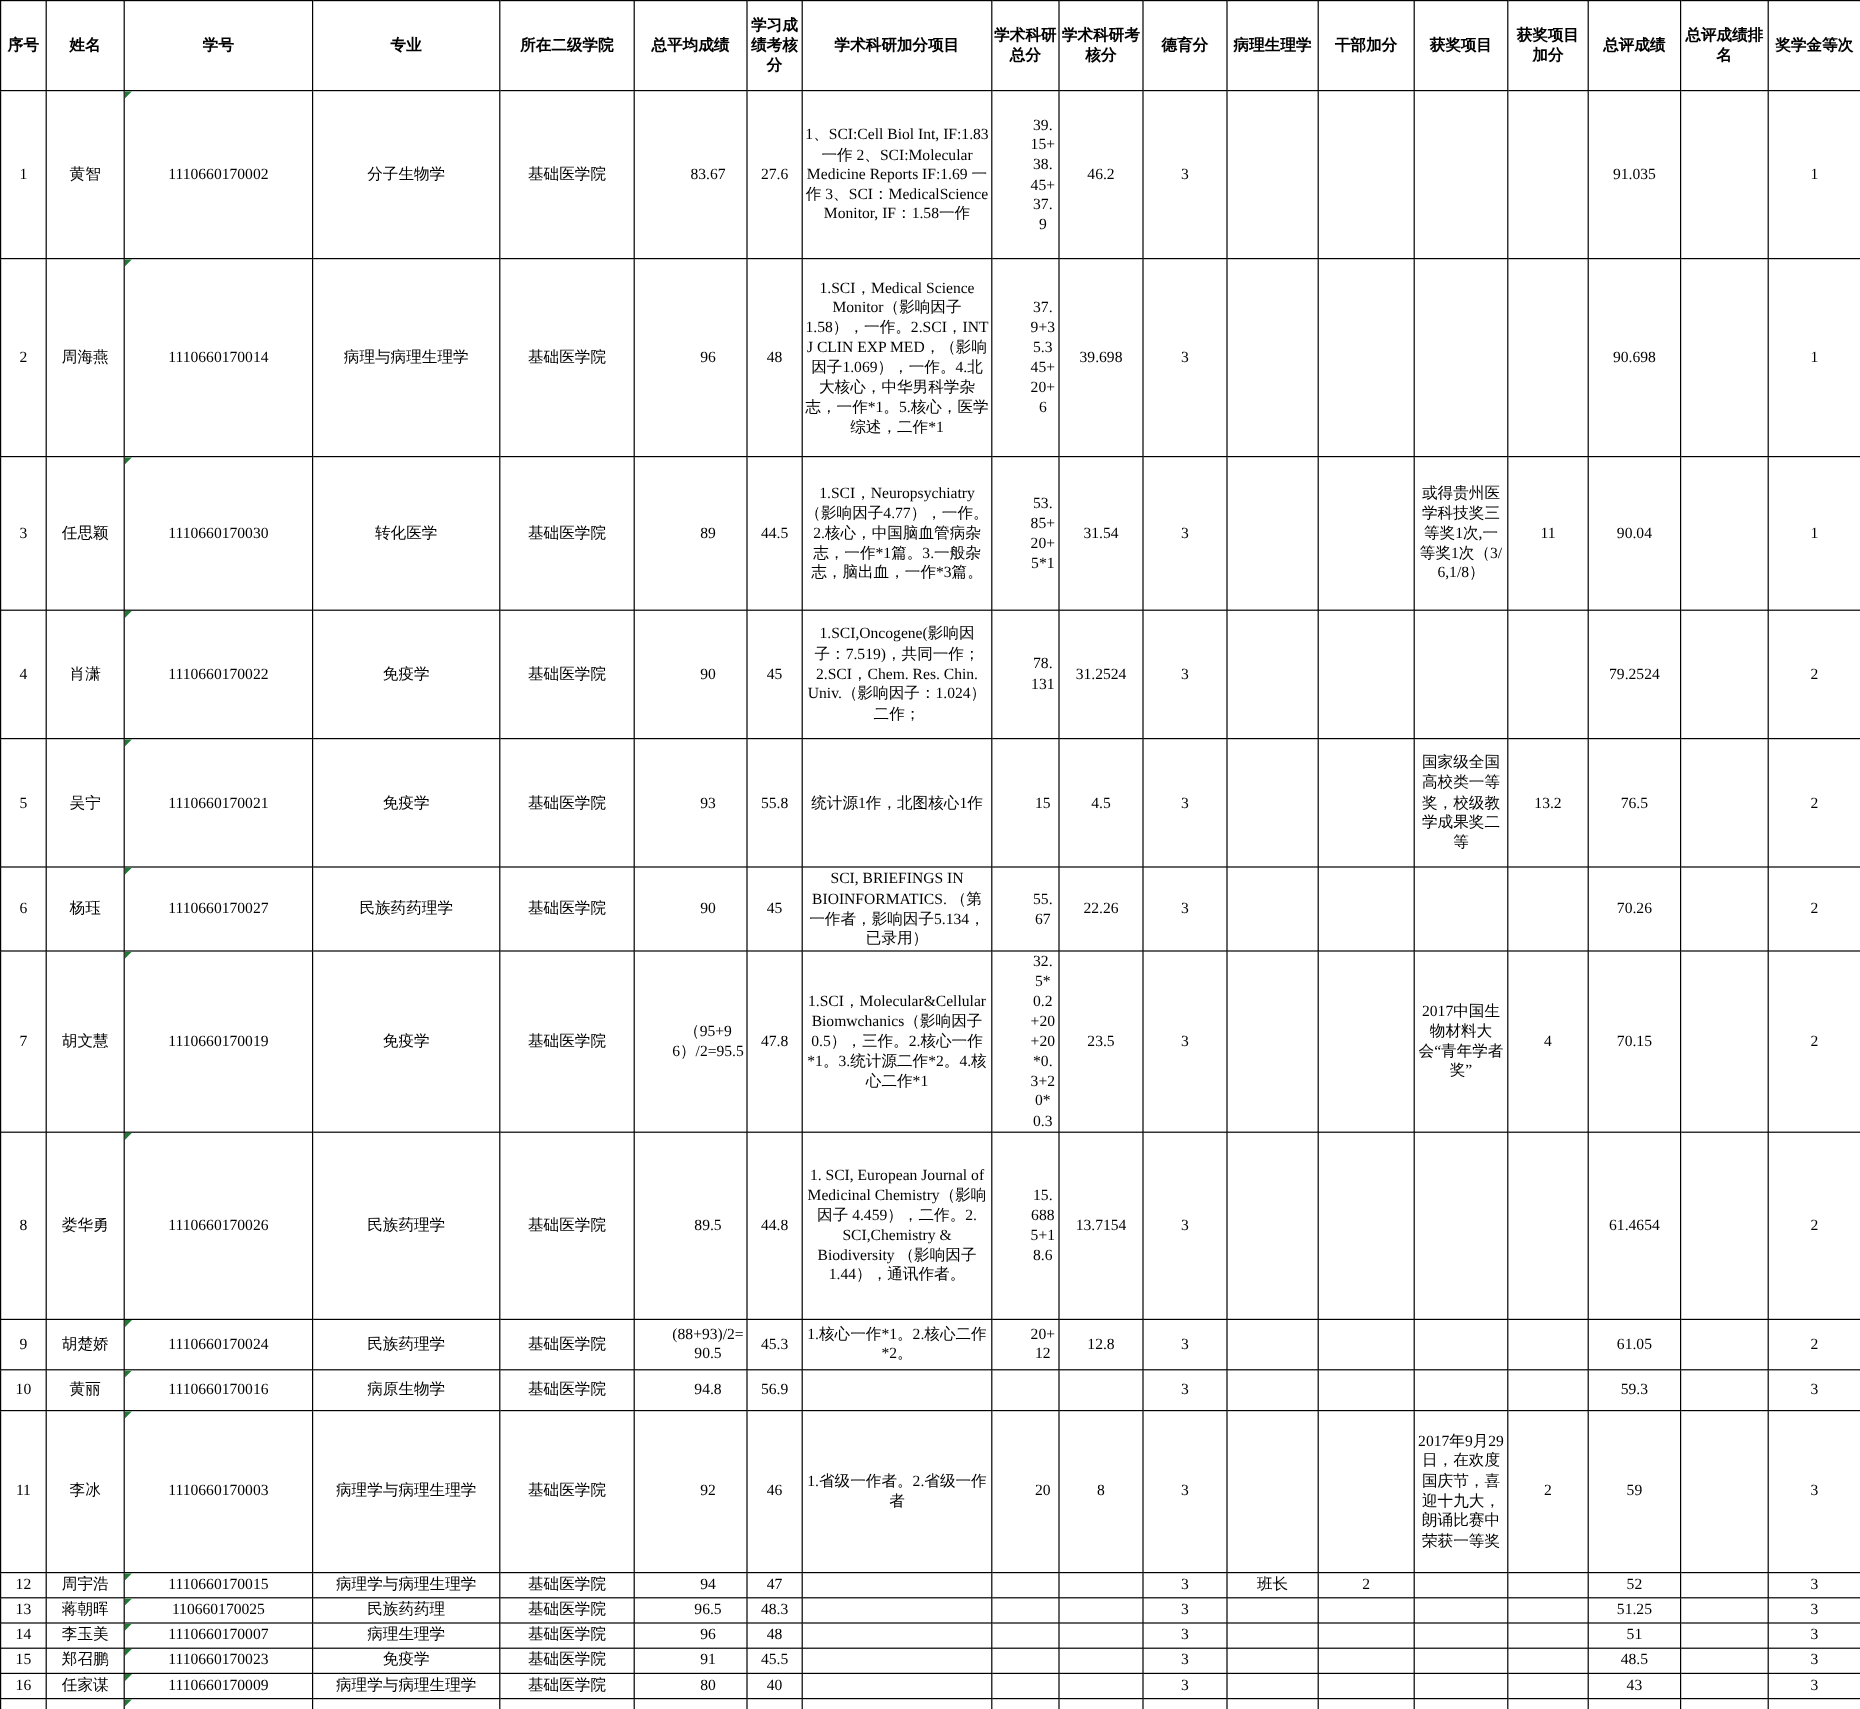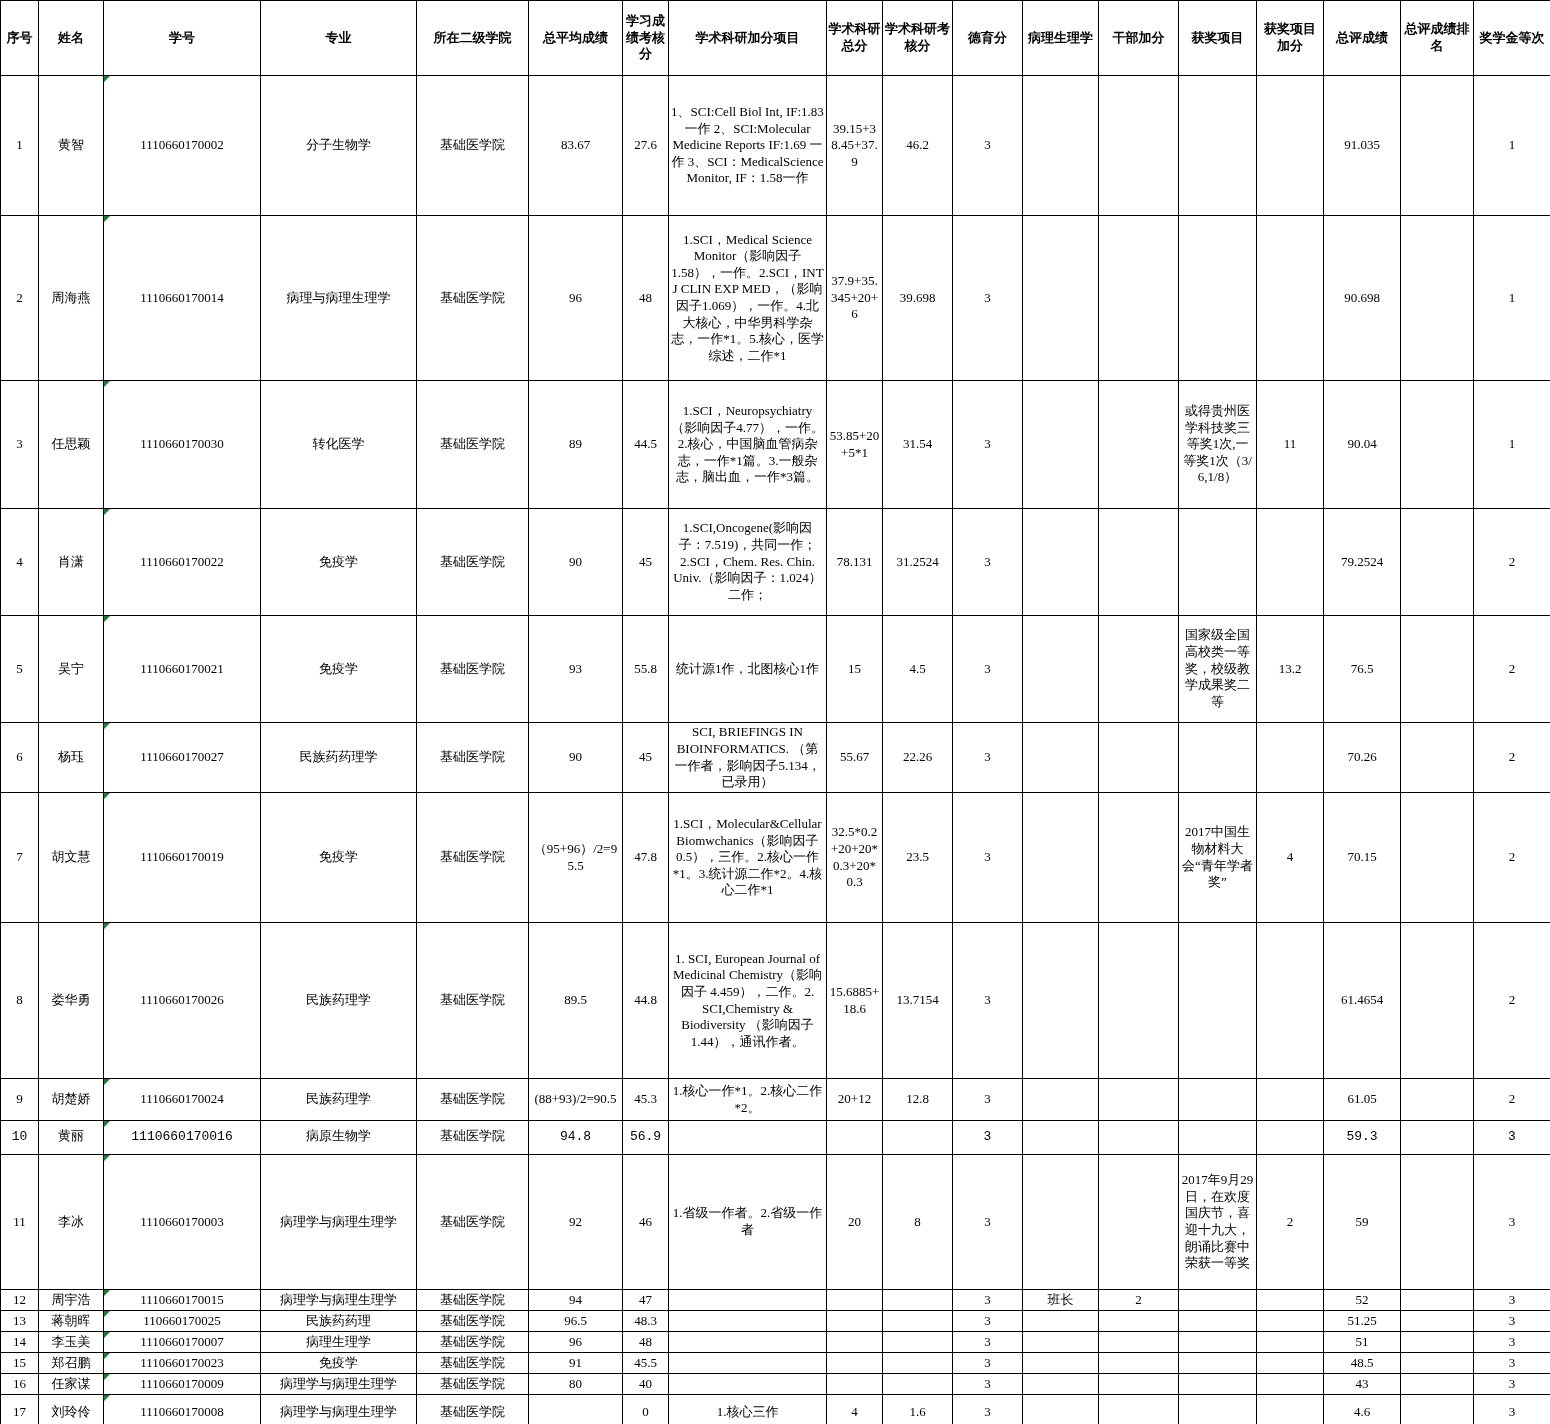--- a/index.html
+++ b/index.html
@@ -4,21 +4,21 @@
 <style>
   html,body{margin:0;padding:0;background:#ffffff;}
   body{font-family:"Liberation Serif","DejaVu Serif",serif;color:#000;}
   #sheet-wrap{width:1550px;}
   table{border-collapse:collapse;table-layout:fixed;width:1550px;background:#fff;}
   th,td{border:1px solid #000;vertical-align:middle;text-align:center;
         font-size:13px;line-height:1.28;padding:0 2px;box-sizing:border-box;
         overflow:hidden;position:relative;}
   th{font-weight:bold;padding:0 1px;}
   td.wrap{overflow-wrap:break-word;word-break:normal;}
-  td.breakall{word-break:break-all;}
+  td.breakall{word-break:break-all;padding-left:31px;}
   td.anywhere{overflow-wrap:anywhere;word-break:break-all;}
   .flag{position:absolute;top:0;left:0;width:0;height:0;
         border-top:6px solid #1e7b34;border-right:6px solid transparent;}
   .celltext{display:inline-block;width:100%;}
 </style>
 </head>
 <body>
 
 <div id="sheet-wrap">
   <table id="sheet">
@@ -238,21 +238,21 @@
           <td><span class="celltext">12.8</span></td>
           <td><span class="celltext">3</span></td>
           <td><span class="celltext"></span></td>
           <td><span class="celltext"></span></td>
           <td class="anywhere"><span class="celltext"></span></td>
           <td><span class="celltext"></span></td>
           <td><span class="celltext">61.05</span></td>
           <td><span class="celltext"></span></td>
           <td><span class="celltext">2</span></td>
         </tr>
-        <tr style="height: 34px; font-family: Liberation Mono, monospace;">
+        <tr style="height: 34px;">
           <td><span class="celltext">10</span></td>
           <td><span class="celltext">黄丽</span></td>
           <td><span class="flag"></span><span class="celltext">1110660170016</span></td>
           <td><span class="celltext">病原生物学</span></td>
           <td><span class="celltext">基础医学院</span></td>
           <td class="breakall"><span class="celltext">94.8</span></td>
           <td><span class="celltext">56.9</span></td>
           <td class="wrap"><span class="celltext"></span></td>
           <td class="breakall"><span class="celltext"></span></td>
           <td><span class="celltext"></span></td>

